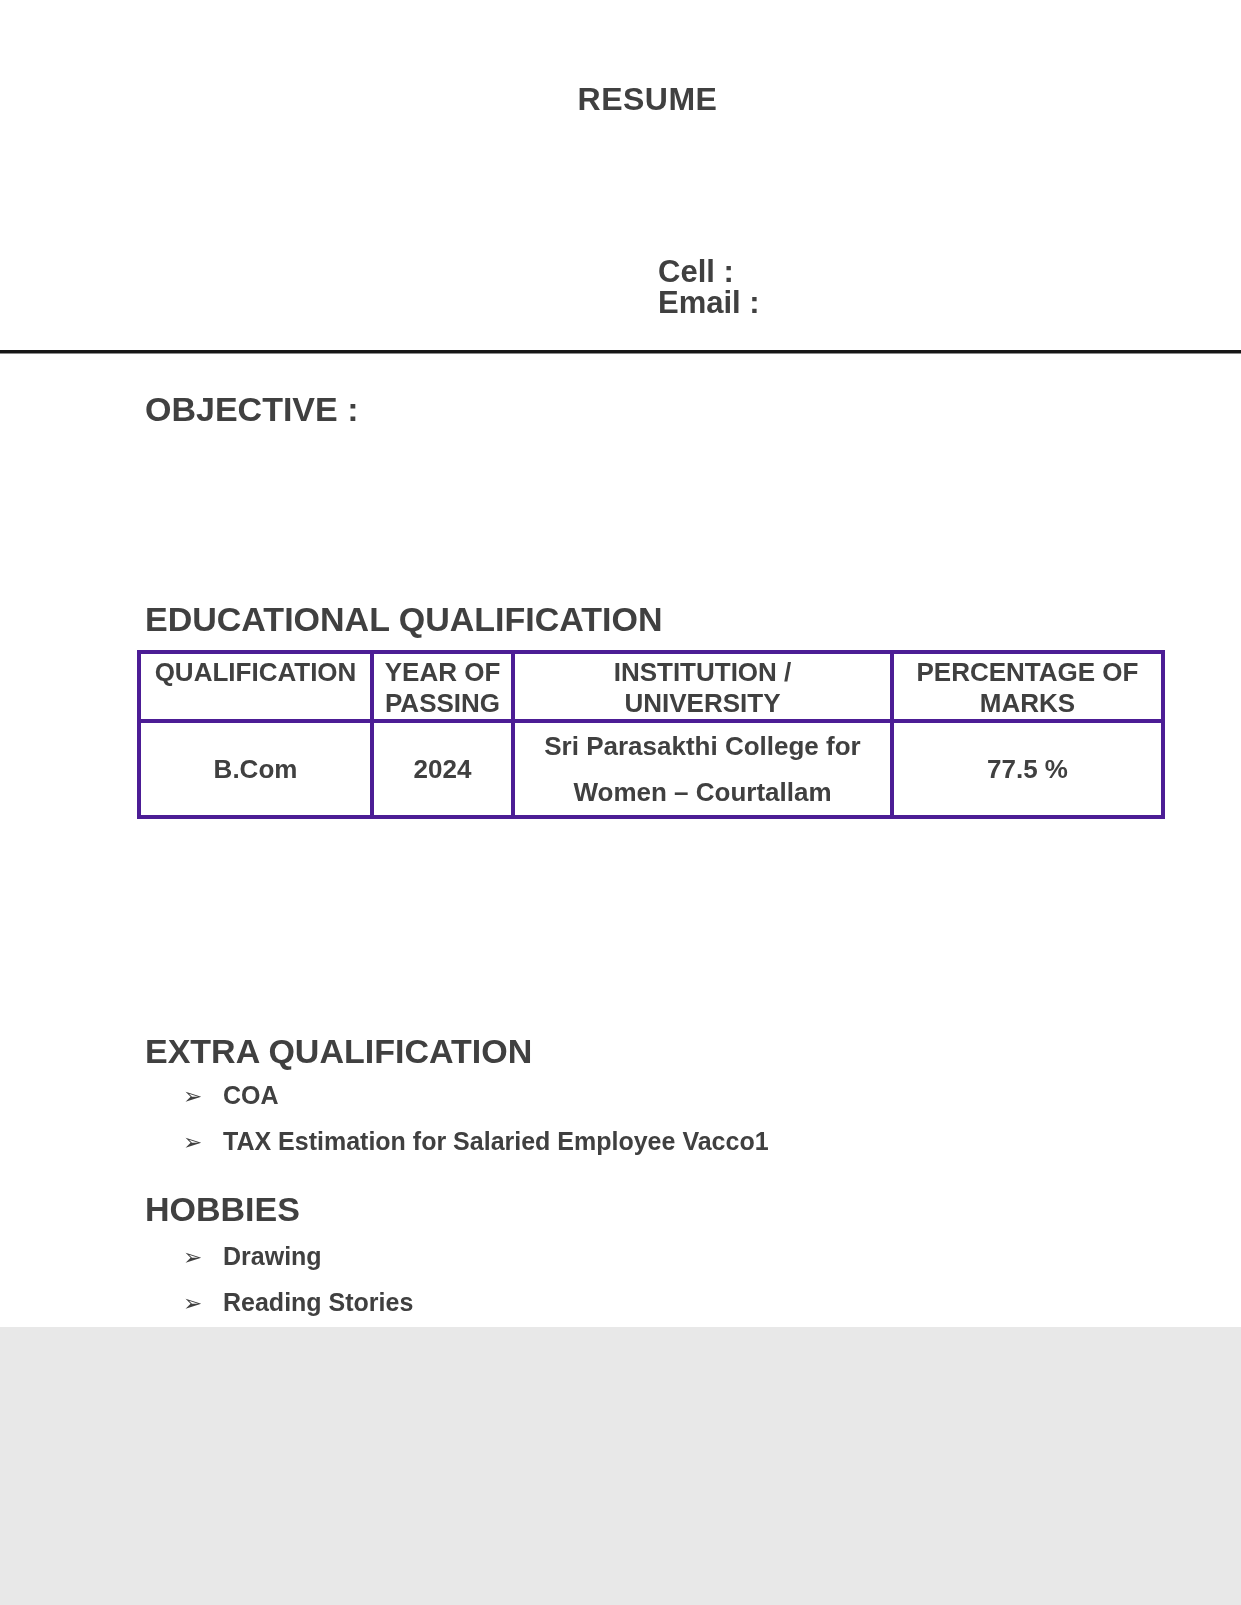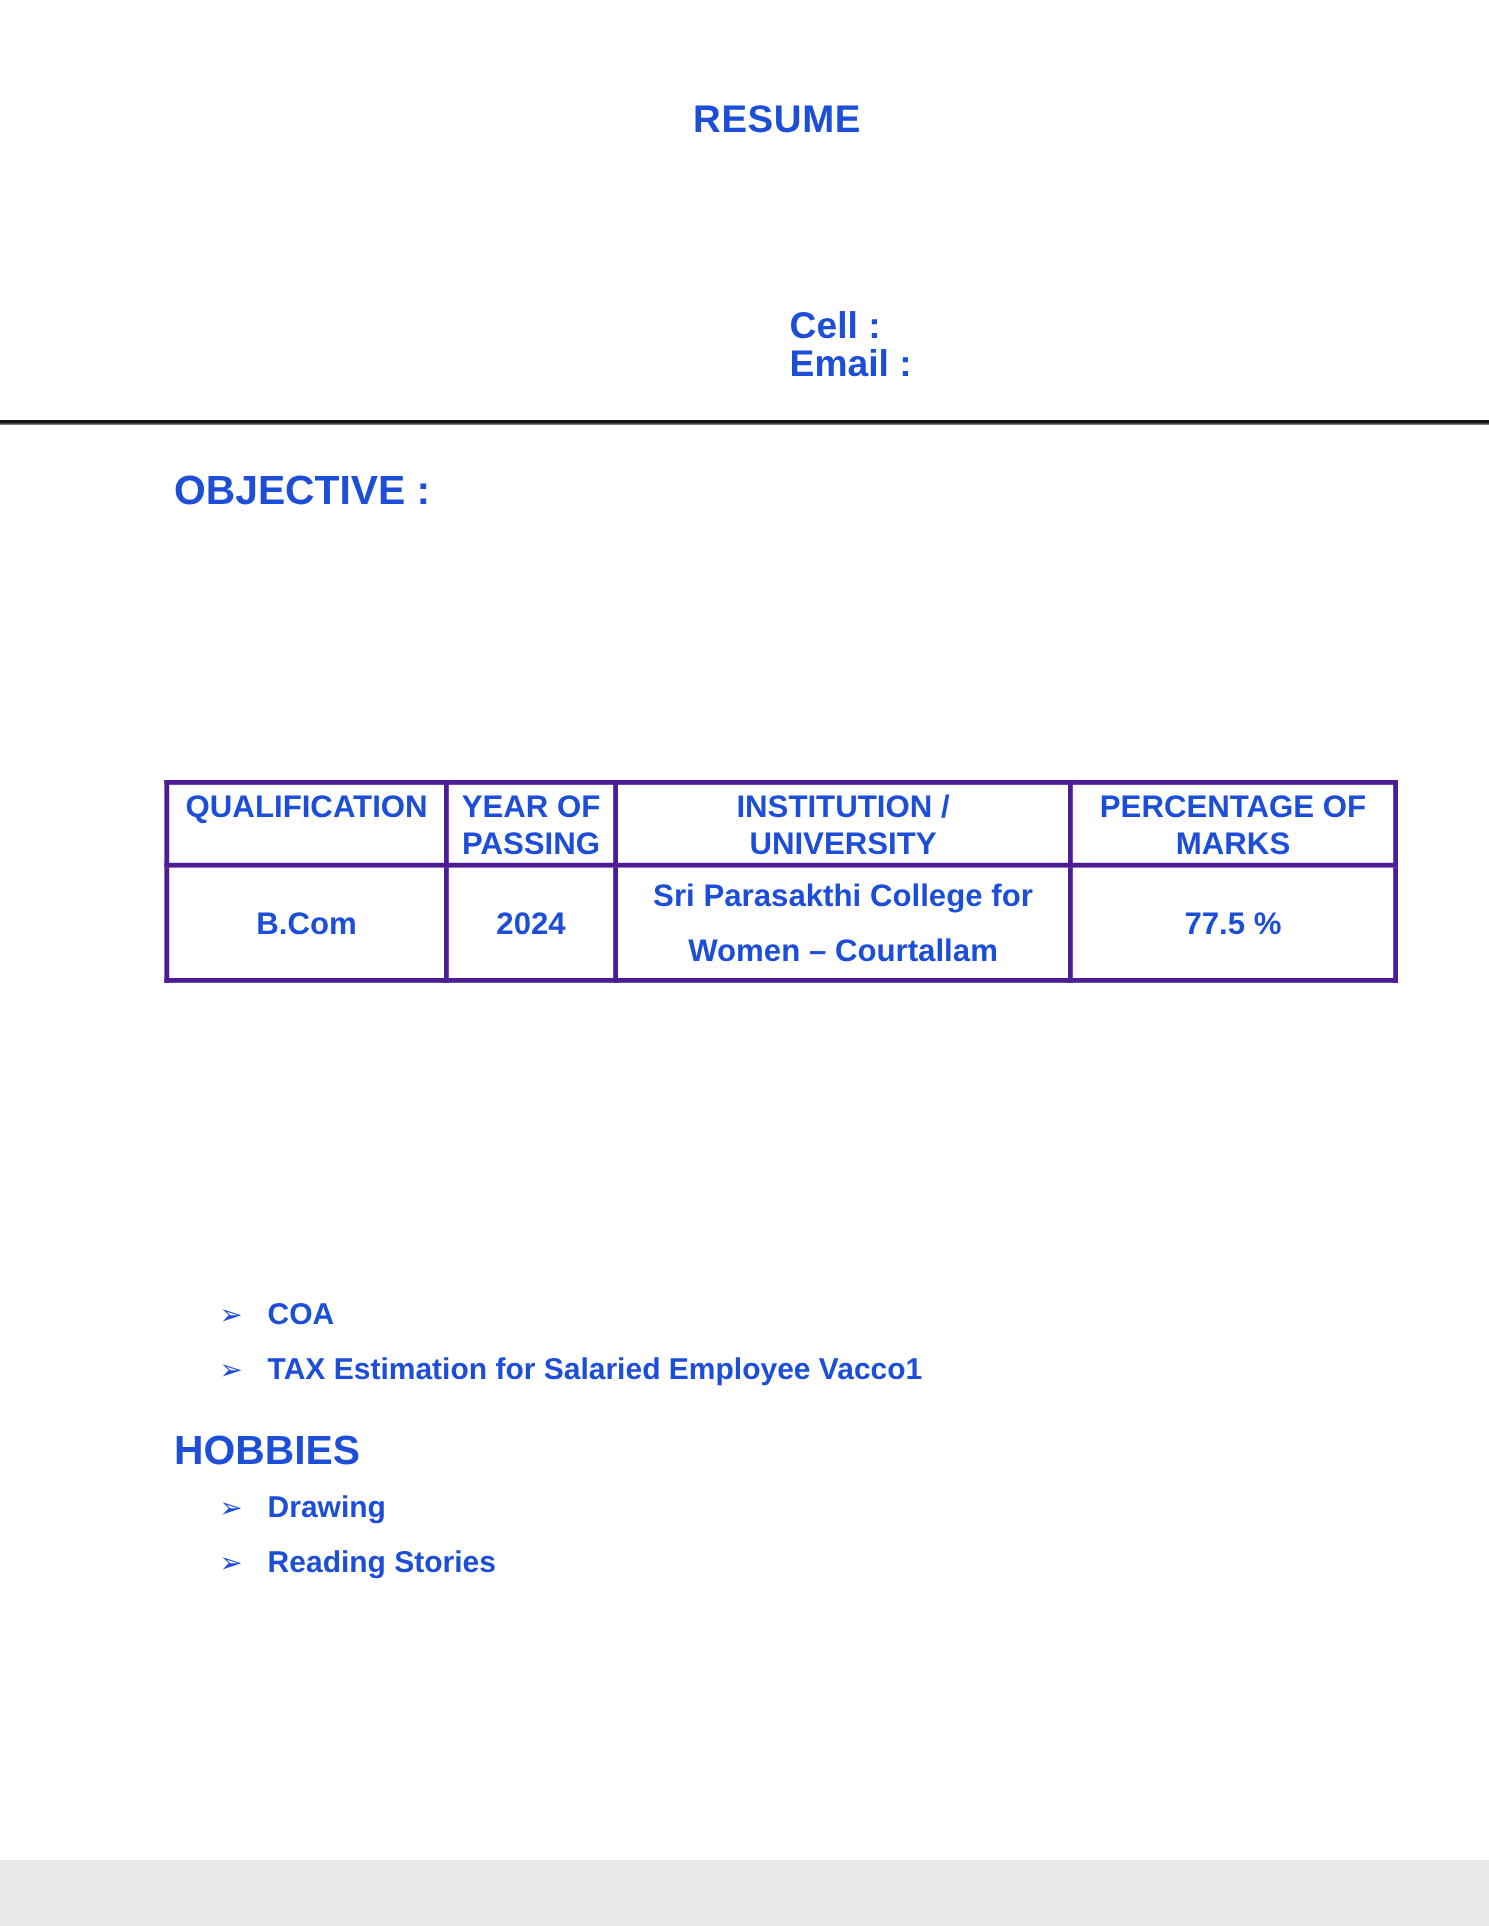--- a/index.html
+++ b/index.html
@@ -1,24 +1,24 @@
 <!DOCTYPE html>
 <html><head>
 <meta charset="utf-8">
 <style>
   html, body { margin: 0; padding: 0; background: #e8e8e8; }
   .page {
     position: relative;
     width: 1241px;
-    height: 1550px;
+    height: 1327px;
     margin: 0 auto;
     background: #ffffff;
     font-family: "Liberation Sans", "DejaVu Sans", sans-serif;
     font-weight: 700;
-    color: #1d4ed8;
+    color: #404040;
     overflow: hidden;
   }
 
   
   .title {
     position: absolute;
     top: 78px; left: 0;
     width: 1241px;
     text-align: center;
     transform: translateX(27px);
@@ -131,20 +131,21 @@
   <div class="contact">
     <div>Cell :</div>
     <div>Email :</div>
   </div>
 
   <div class="rule"></div>
 
   <div class="h objective-h">OBJECTIVE :</div>
 
 
+  <div class="h edu-h">EDUCATIONAL QUALIFICATION</div>
 
   <table class="edu-table">
     <colgroup>
         <col class="c1">
         <col class="c2">
         <col class="c3">
         <col class="c4">
       </colgroup>
     <thead>
       <tr class="hrow">
@@ -171,20 +172,21 @@
         <td class="year">2024</td>
         <td class="inst">
           <div>Sri Parasakthi College for</div>
           <div>Women – Courtallam</div>
         </td>
         <td class="pct">77.5 %</td>
       </tr>
     </tbody>
   </table>
 
+  <div class="h extra-h">EXTRA QUALIFICATION</div>
 
   <div class="li li-extra-1">
     <span class="bullet">➢</span><span class="li-text">COA</span>
   </div>
   <div class="li li-extra-2">
     <span class="bullet">➢</span><span class="li-text">TAX Estimation for Salaried Employee Vacco1</span>
   </div>
 
   <div class="h hobbies-h">HOBBIES</div>
 

